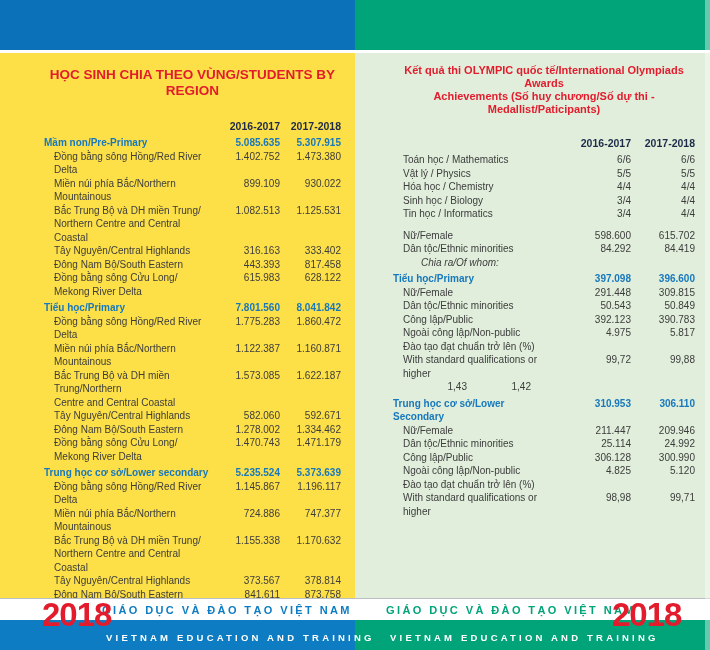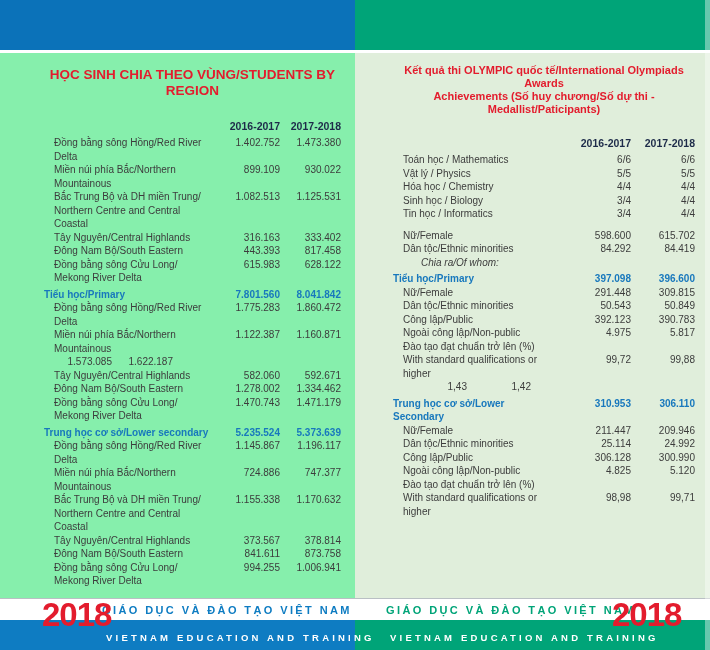--- a/index.html
+++ b/index.html
@@ -3,21 +3,21 @@
 <meta charset="utf-8">
 <style>
   html,body{margin:0;padding:0;background:#fff;}
   .page{position:relative;width:710px;height:650px;overflow:hidden;background:#fff;
         font-family:"Liberation Sans","DejaVu Sans",sans-serif;}
   
   .band-left{position:absolute;left:0;top:0;width:355px;height:50px;background:#0b72b9;}
   .band-right{position:absolute;left:355px;top:0;width:355px;height:50px;background:#00a478;}
   
   .panel{position:absolute;top:53px;height:545px;overflow:hidden;box-sizing:border-box;}
-  .panel-left{left:0;width:355px;background:#86efac;padding:14px 14px 0 44px;}
+  .panel-left{left:0;width:355px;background:#fde047;padding:14px 14px 0 44px;}
   .panel-right{left:355px;width:384px;background:#e0eedb;padding:11px 44px 0 38px;}
   .lp-title{color:#e31c2d;font-weight:bold;font-size:13.5px;text-align:center;line-height:16px;}
   .rp-title{color:#e31c2d;font-weight:bold;font-size:11px;text-align:center;line-height:13px;}
   .colhead{display:flex;margin-top:20px;font-weight:bold;color:#1d2b49;font-size:10.5px;line-height:14px;}
   .colhead .sp{flex:1;}
   .panel-left  .colhead .c{width:68px;text-align:right;}
   .panel-left  .colhead .c2{width:61px;}
   .panel-right .colhead .c{width:74px;text-align:right;}
   .panel-right .colhead .c2{width:64px;}
   
@@ -55,20 +55,25 @@
   <div class="band-right"></div>
 
   <div class="panel panel-left">
     <div class="lp-title">HỌC SINH CHIA THEO VÙNG/STUDENTS BY REGION</div>
     <div class="colhead">
       <div class="sp"></div>
       <div class="c">2016-2017</div>
       <div class="c c2">2017-2018</div>
     </div>
     <div class="rows" id="left-rows">
+        <div class="t-row section">
+          <div class="lbl">Mầm non/Pre-Primary</div>
+          <div class="n n1">5.085.635</div>
+          <div class="n n2">5.307.915</div>
+        </div>
         <div class="t-row sub">
           <div class="lbl">Đồng bằng sông Hồng/Red River Delta</div>
           <div class="n n1">1.402.752</div>
           <div class="n n2">1.473.380</div>
         </div>
         <div class="t-row sub">
           <div class="lbl">Miền núi phía Bắc/Northern Mountainous</div>
           <div class="n n1">899.109</div>
           <div class="n n2">930.022</div>
         </div>
@@ -103,20 +108,22 @@
           <div class="lbl">Đồng bằng sông Hồng/Red River Delta</div>
           <div class="n n1">1.775.283</div>
           <div class="n n2">1.860.472</div>
         </div>
         <div class="t-row sub">
           <div class="lbl">Miền núi phía Bắc/Northern Mountainous</div>
           <div class="n n1">1.122.387</div>
           <div class="n n2">1.160.871</div>
         </div>
         <div class="t-row sub">
+          <div class="lbl">Bắc Trung Bộ và DH miền Trung/Northern
+Centre and Central Coastal</div>
           <div class="n n1">1.573.085</div>
           <div class="n n2">1.622.187</div>
         </div>
         <div class="t-row sub">
           <div class="lbl">Tây Nguyên/Central Highlands</div>
           <div class="n n1">582.060</div>
           <div class="n n2">592.671</div>
         </div>
         <div class="t-row sub">
           <div class="lbl">Đông Nam Bộ/South Eastern</div>

